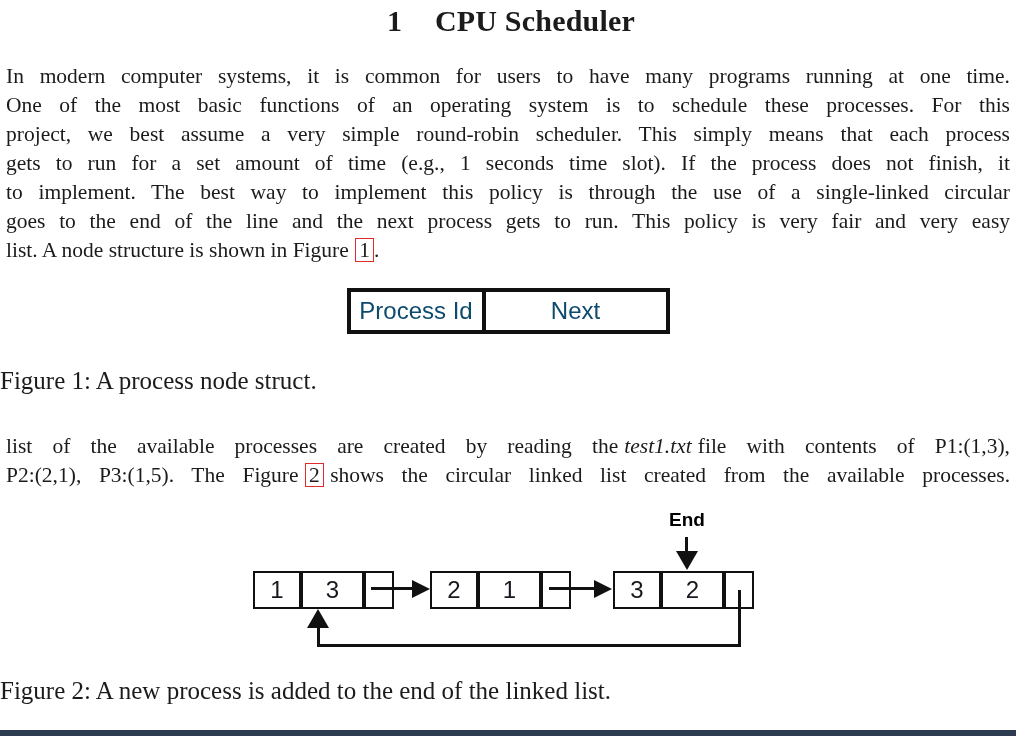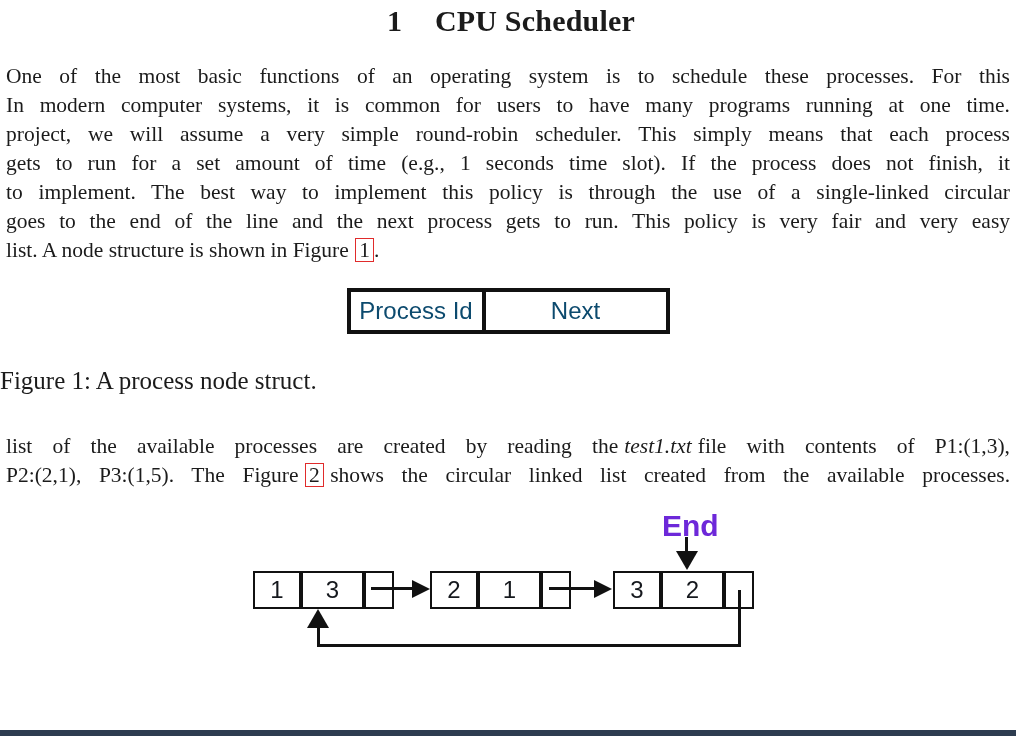--- a/index.html
+++ b/index.html
@@ -106,23 +106,24 @@
   }
   .cell-id { width: 48px; }
   .cell-timer { width: 63px; }
   .cell-next { width: 30px; }
   .node-1 { left: 253px; }
   .node-2 { left: 430px; }
   .node-3 { left: 613px; }
   .end-label {
     position: absolute;
     left: 662px; top: 2px; width: 50px;
-    font-size: 30px;
+    text-align: center;
+    font-size: 19px;
     font-weight: 600;
-    color: #6d28d9;
+    color: #000000;
   }
   .hline, .vline { position: absolute; background: var(--diagram-stroke); }
   .arrow-right {
     position: absolute;
     width: 0; height: 0;
     border-top: 9px solid transparent;
     border-bottom: 9px solid transparent;
     border-left: 18px solid var(--diagram-stroke);
   }
   .arrow-down {
@@ -165,23 +166,23 @@
 <body>
 
 <div class="doc">
 
   <h1 class="heading">
     <span class="sec-no">1</span>
     <span class="sec-title">CPU Scheduler</span>
   </h1>
 
   <div class="para para-1">
+    <div class="tline">In modern computer systems, it is common for users to have many programs running at one time.</div>
     <div class="tline">One of the most basic functions of an operating system is to schedule these processes. For this</div>
-    <div class="tline">In modern computer systems, it is common for users to have many programs running at one time.</div>
-    <div class="tline">project, we will assume a very simple round-robin scheduler. This simply means that each process</div>
+    <div class="tline">project, we best assume a very simple round-robin scheduler. This simply means that each process</div>
     <div class="tline">gets to run for a set amount of time (e.g., 1 seconds time slot). If the process does not finish, it</div>
     <div class="tline">to implement. The best way to implement this policy is through the use of a single-linked circular</div>
     <div class="tline">goes to the end of the line and the next process gets to run. This policy is very fair and very easy</div>
     <div class="tline tline-left">
       <span>list. A node structure is shown in Figure</span><span class="ref-box">1</span><span>.</span>
     </div>
   </div>
 
   <div class="struct-table">
     <div class="struct-cell">Process Id</div>
@@ -227,16 +228,17 @@
 
     <div class="hline link2-line"></div>
     <div class="arrow-right link2-head"></div>
 
     <div class="vline ret-down"></div>
     <div class="hline ret-horiz"></div>
     <div class="vline ret-up"></div>
     <div class="arrow-up ret-head"></div>
 
   </div>
+  <div class="caption caption-2">Figure 2: A new process is added to the end of the linked list.</div>
 
   <div class="bottom-bar"></div>
 
 </div>
 
 </body></html>

